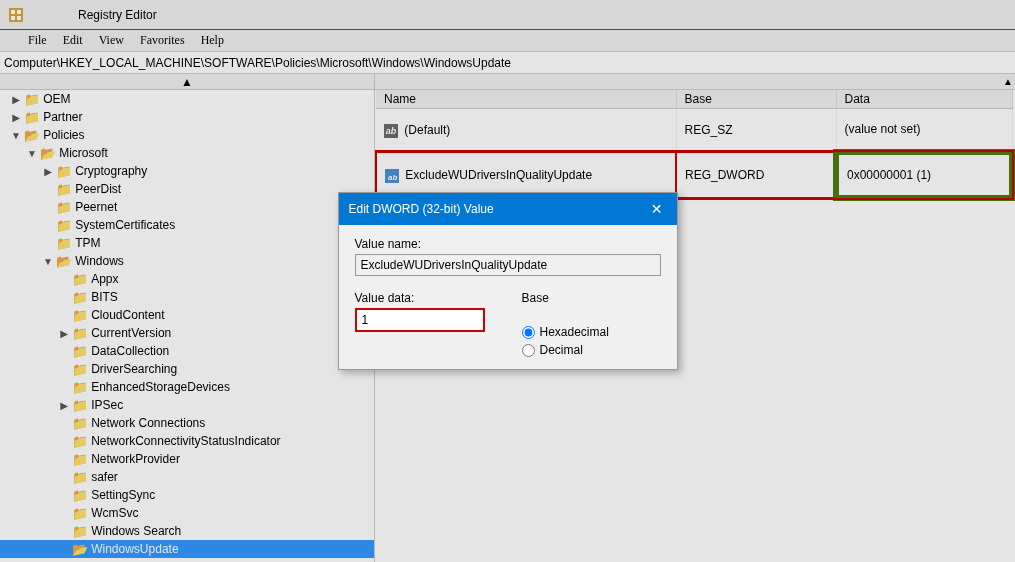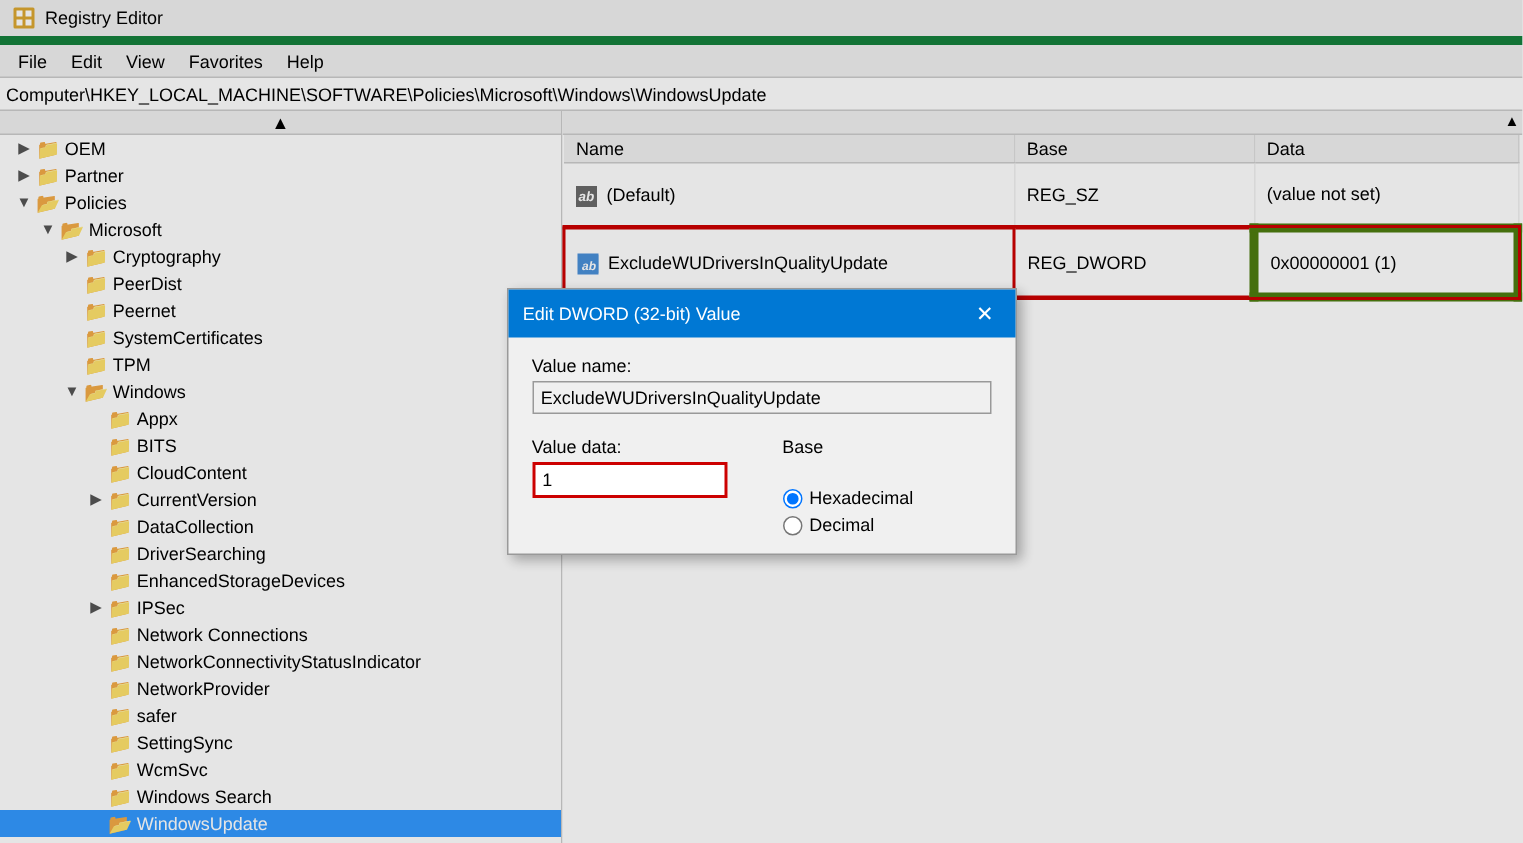--- a/index.html
+++ b/index.html
@@ -1,27 +1,27 @@
 <!DOCTYPE html>
 <html><head>
   <meta charset="utf-8">
   <style>
     * { margin: 0; padding: 0; box-sizing: border-box; }
     body { font-family: 'Segoe UI', Arial, sans-serif; font-size: 12px; background: #fff; color: #000; width: 1015px; height: 562px; overflow: hidden; }
 
     
     .title-bar {
-      display: flex; align-items: center; background: #f0f0f0; border-bottom: 6px solid #15803d;
-      padding: 4px 8px; height: 30px;
+      display: flex; align-items: center; background: #f0f0f0; border-bottom: 1px solid #15803d;
+      padding: 4px 8px; height: 30px; gap: 48px;
     }
 
     
     .menu-bar {
       display: flex; align-items: center; background: #f0f0f0; border-bottom: 1px solid #ccc;
-      padding: 2px 4px; height: 22px;
+      padding: 2px 20px; height: 22px; font-family: Liberation Serif, serif;
     }
     .menu-item { padding: 2px 8px; cursor: pointer; font-size: 12px; }
 
     
     .address-bar {
       display: flex; align-items: center; background: #fff; border-bottom: 1px solid #ccc;
       padding: 2px 4px; height: 22px; font-size: 12px;
     }
 
     

